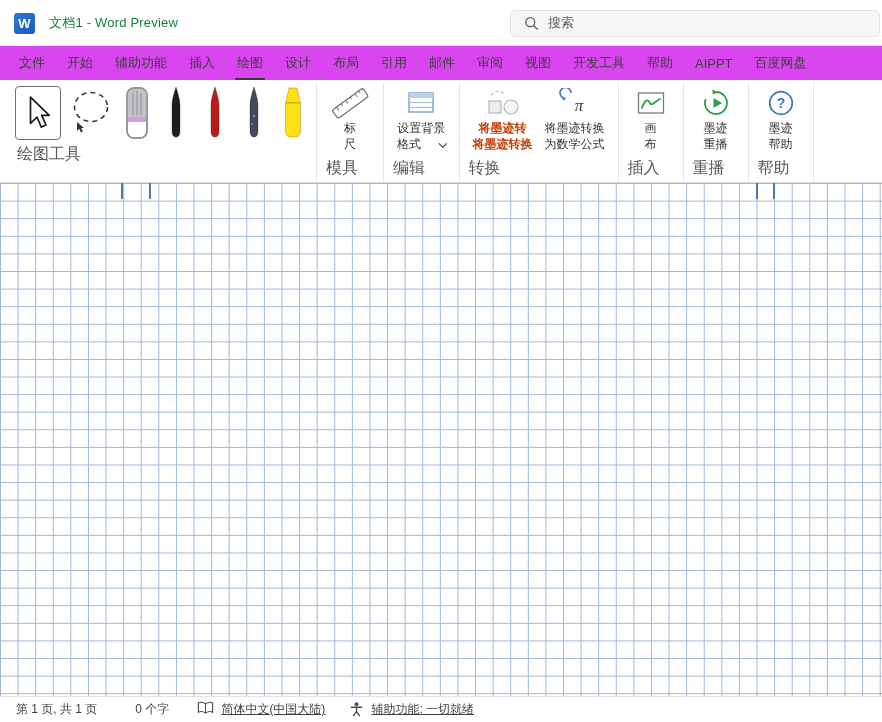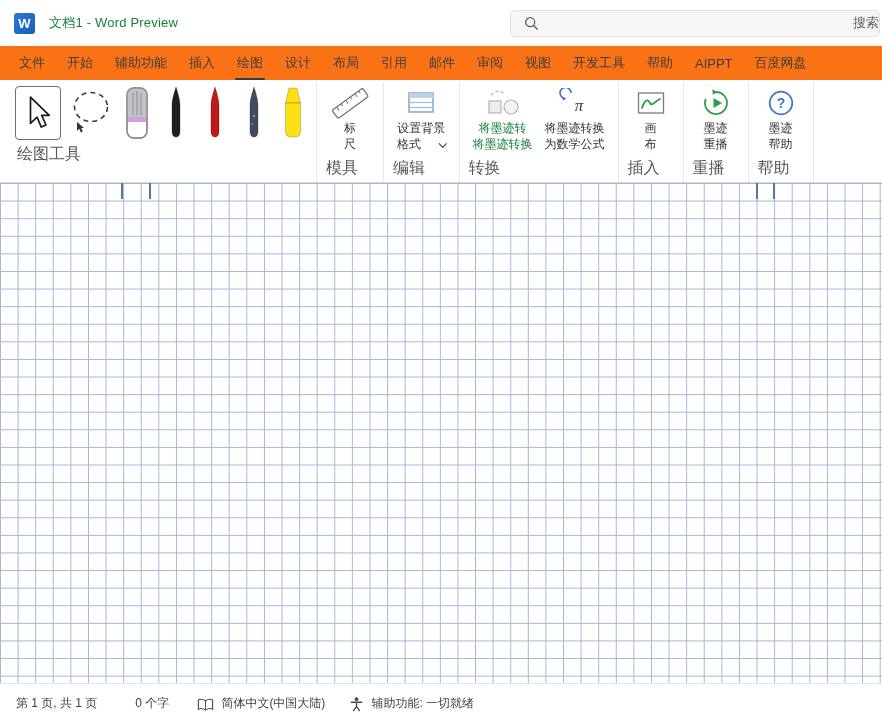--- a/index.html
+++ b/index.html
@@ -6,24 +6,24 @@
   html,body { background:#fff; }
   body { font-family:"Liberation Sans","DejaVu Sans",sans-serif; }
   .page { width:882px; height:722px; background:#fff; display:flex; flex-direction:column; overflow:hidden; position:relative; }
 
   
   .titlebar { height:46px; display:flex; align-items:center; padding:0 2px 0 14px; background:#fff; flex:0 0 auto; }
   .word-icon { width:21px; height:21px; border-radius:3px; background:linear-gradient(135deg,#2b7cd3,#185abd);
     color:#fff; font-weight:bold; font-size:13px; display:flex; align-items:center; justify-content:center; }
   .doc-title { margin-left:14px; font-size:13px; color:#15803d; letter-spacing:.2px; }
   .search-box { margin-left:auto; width:370px; height:27px; background:#f6f6f6; border:1px solid #e1e1e1;
-    border-radius:5px; display:flex; align-items:center; padding-left:13px; gap:9px; color:#5c5c5c; font-size:13px;justify-content:space-between; }
-
-  
-  .tabs { height:34px; display:flex; align-items:stretch; padding-left:8px; background:#f97316; flex:0 0 auto; }
+    border-radius:5px; display:flex; align-items:center; padding-left:13px; gap:9px; color:#5c5c5c; font-size:13px; }
+
+  
+  .tabs { height:34px; display:flex; align-items:stretch; padding-left:8px; background:#d946ef; flex:0 0 auto; }
   .tab { position:relative; display:flex; align-items:center; padding:0 11px; font-size:13px; color:#3d3d3d; cursor:default; white-space:nowrap; }
   .tab.active::after { content:""; position:absolute; left:9px; right:9px; bottom:0; height:2.5px; background:#3b3b3b; border-radius:2px; }
 
   
   .ribbon { height:103px; display:flex; align-items:stretch; padding:2px 4px 0 8px; background:#fff;
     border-bottom:1px solid #d8d8d8; flex:0 0 auto; }
   .group { display:flex; flex-direction:column; padding:2px 7px 0 7px; border-right:1px solid #e7e7e7; }
   .group-body { flex:1; display:flex; align-items:flex-start; }
   .group-label { font-size:16px; color:#585858; text-align:left; padding:2px 2px 17px; white-space:nowrap; }
 
@@ -31,41 +31,41 @@
   .tools-row { gap:7px; padding-top:2px; }
   .tool { height:54px; display:flex; align-items:center; justify-content:center; border-radius:4px; }
   .tool.boxed { width:46px; border:1.6px solid #6f6f6f; background:#fff; }
   .tool.wide { width:46px; }
   .tool.slim { width:32px; }
 
   
   .rbtn { height:72px; min-width:50px; display:flex; flex-direction:column; align-items:center;
     padding:3px 6px 0; gap:1px; font-size:12px; line-height:15px; color:#333; border-radius:3px; white-space:nowrap; }
   .rbtn .ic { height:32px; display:flex; align-items:center; justify-content:center; margin-bottom:1px; }
-  .rbtn.disabled { color:#15803d; }
+  .rbtn.disabled { color:#c2410c;font-weight:bold; }
   .line2wrap { display:flex; align-items:center; gap:19px; }
   .caret { width:5.5px; height:5.5px; border-right:1.3px solid currentColor; border-bottom:1.3px solid currentColor;
     transform:rotate(45deg) translate(-1px,-1px); display:inline-block; }
 
   
   .doc { flex:1 1 auto; position:relative; background:#fff;
     background-image:
       linear-gradient(to right, #9fb8d8 1px, transparent 1px),
       linear-gradient(to bottom, #9fb8d8 1px, transparent 1px);
     background-size:17.6px 17.6px; }
   .grid-mark { position:absolute; top:0; height:16px;
     border-left:2px solid #4f79ad; border-right:2px solid #4f79ad; }
   .grid-mark.left { left:121px; width:30px; }
   .grid-mark.right { left:756px; width:19px; }
 
   
-  .statusbar { height:39px; flex:0 0 auto; background:#fff; border-top:1px solid #e3e3e3;
+  .statusbar { height:26px; flex:0 0 auto; background:#fff; border-top:1px solid #e3e3e3;
     display:flex; align-items:center; padding:1px 16px; font-size:12px; color:#3f3f3f; }
   .status-item { white-space:nowrap; }
-  .status-group { display:flex; align-items:flex-end; gap:7px; white-space:nowrap; }
+  .status-group { display:flex; align-items:flex-start; gap:7px; white-space:nowrap;text-decoration:underline; }
   .sp38 { margin-right:38px; } .sp28 { margin-right:28px; } .sp24 { margin-right:24px; }
 </style>
 </head>
 <body>
 
 <div class="page">
 
   <div class="titlebar">
     <div class="word-icon">W</div>
     <div class="doc-title">文档1  -  Word Preview</div>

